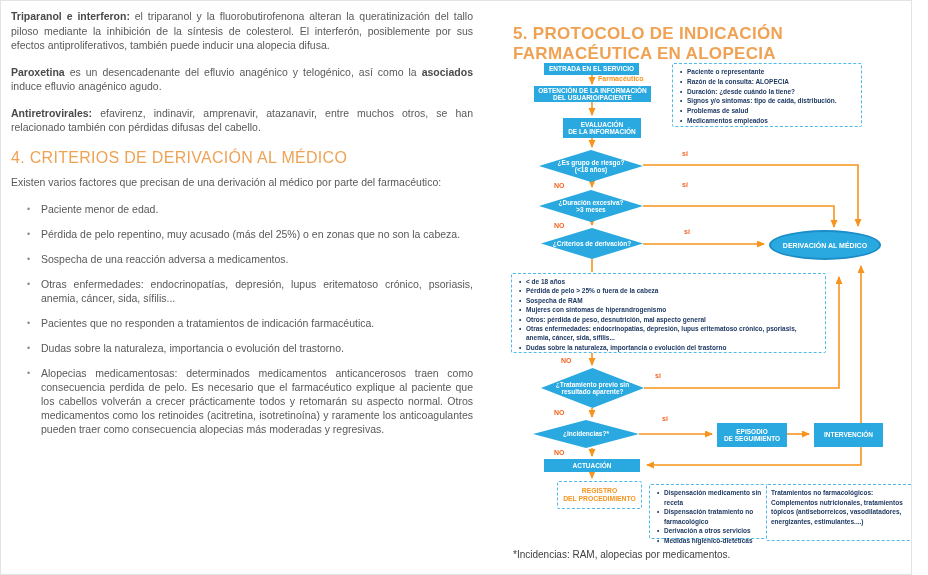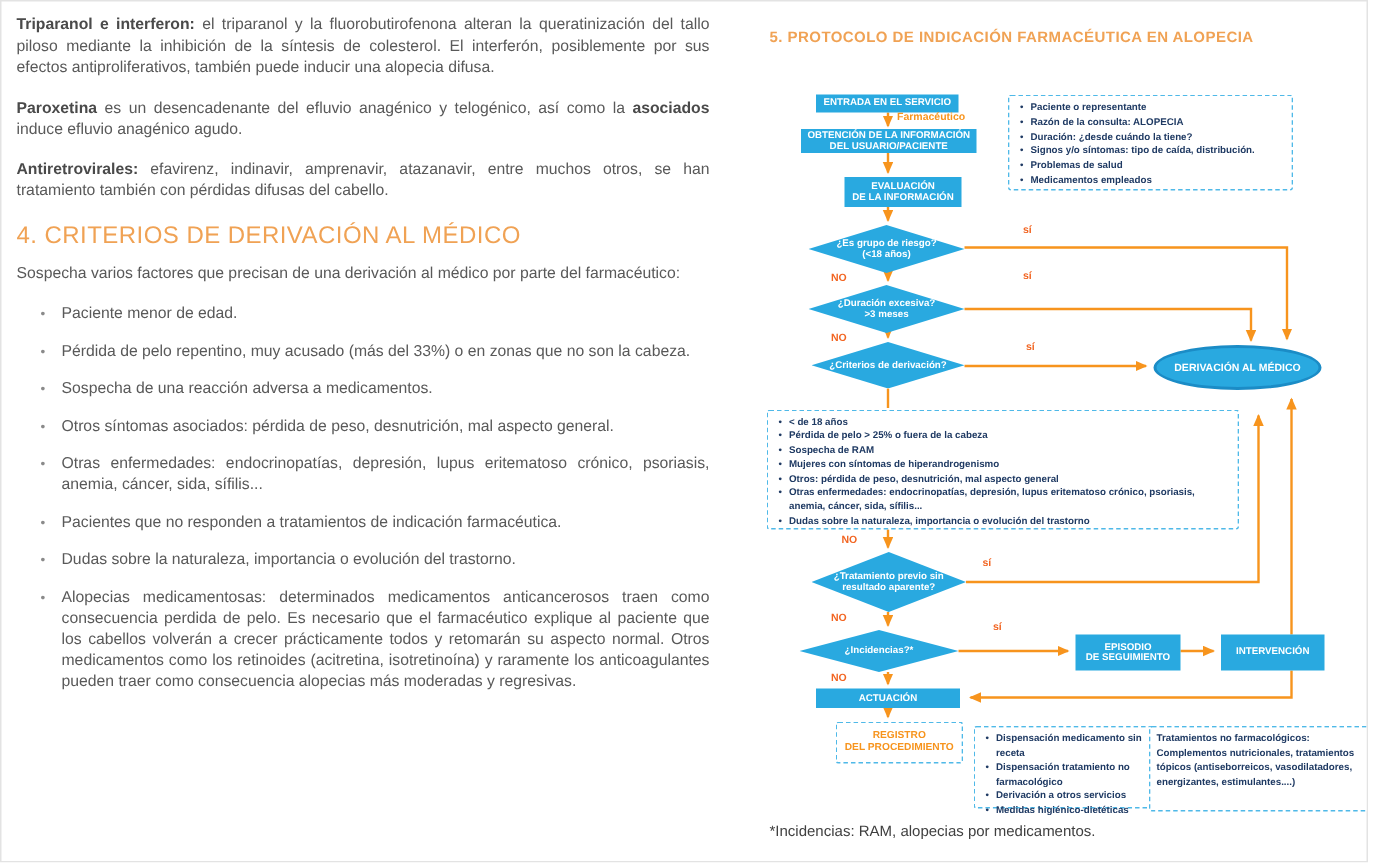--- a/index.html
+++ b/index.html
@@ -7,21 +7,21 @@
         font-family:"Liberation Sans",sans-serif;overflow:hidden;}
   
   .leftcol{position:absolute;left:10px;top:8px;width:462px;color:#595959;font-size:10.5px;line-height:14.5px;text-align:justify;}
   .leftcol p{margin:0 0 12px 0;}
   .lead{font-weight:bold;color:#4a4a4a;}
   .h-orange{color:#f0a254;font-size:16px;font-weight:normal;letter-spacing:.3px;margin:16px 0 10px 0;}
   .blist{margin:4px 0 16px 0;padding:0;list-style:none;}
   .blist li{position:relative;margin:11px 0 0 0;padding-left:30px;line-height:14px;}
   .blist li::before{content:"•";position:absolute;left:16px;color:#8a8a8a;font-size:9px;}
   
-  .rtitle{position:absolute;left:512px;top:12px;width:400px;color:#f0a254;font-size:10px;letter-spacing:.3px;}
+  .rtitle{position:absolute;left:512px;top:12px;width:400px;color:#f0a254;font-size:17px;letter-spacing:.3px;}
   .node{position:absolute;background:#29a9e0;color:#fff;font-weight:bold;font-size:6.5px;line-height:7.5px;
         display:flex;flex-direction:column;align-items:center;justify-content:center;text-align:center;}
   .diamond{position:absolute;background:#29a9e0;color:#fff;font-weight:bold;font-size:6.5px;line-height:7.5px;
         clip-path:polygon(50% 0,100% 50%,50% 100%,0 50%);
         display:flex;flex-direction:column;align-items:center;justify-content:center;text-align:center;}
   .ellipse{position:absolute;background:#29a9e0;border:2px solid #1b8cc6;border-radius:50%;color:#fff;font-weight:bold;
         font-size:7px;display:flex;align-items:center;justify-content:center;text-align:center;box-sizing:border-box;}
   .dash-box{position:absolute;border:1.4px dashed #4fb9e8;border-radius:2px;background:#fff;box-sizing:border-box;
         color:#1f3a63;font-size:6.5px;font-weight:bold;line-height:9.6px;padding:3px 4px 2px 4px;}
   .dash-box ul{margin:0;padding:0;list-style:none;}
@@ -35,28 +35,27 @@
   svg.wires{position:absolute;left:0;top:0;pointer-events:none;}
 </style>
 </head>
 <body>
 
 <div class="page">
 
   <div class="leftcol">
     <p><span class="lead">Triparanol e interferon:</span><span> el triparanol y la fluorobutirofenona alteran la queratinización del tallo piloso mediante la inhibición de la síntesis de colesterol. El interferón, posiblemente por sus efectos antiproliferativos, también puede inducir una alopecia difusa.</span></p>
     <p><span class="lead">Paroxetina</span><span> es un desencadenante del efluvio anagénico y telogénico, así como la </span><span class="lead">asociados</span><span> induce efluvio anagénico agudo.</span></p>
-    <p><span class="lead">Antiretrovirales:</span><span> efavirenz, indinavir, amprenavir, atazanavir, entre muchos otros, se han tratamiento también con pérdidas difusas del cabello.</span></p>
+    <p><span class="lead">Antiretrovirales:</span><span> efavirenz, indinavir, amprenavir, atazanavir, entre muchos otros, se han relacionado también con pérdidas difusas del cabello.</span></p>
     <h2 class="h-orange">4. CRITERIOS DE DERIVACIÓN AL MÉDICO</h2>
-    <p>Sospecha varios factores que precisan de una derivación al médico por parte del farmacéutico:</p>
+    <p>Existen varios factores que precisan de una derivación al médico por parte del farmacéutico:</p>
     <ul class="blist">
       <li>Paciente menor de edad.</li>
-      <li>Pérdida de pelo repentino, muy acusado (más del 33%) o en zonas que no son la cabeza.</li>
+      <li>Pérdida de pelo repentino, muy acusado (más del 25%) o en zonas que no son la cabeza.</li>
       <li>Sospecha de una reacción adversa a medicamentos.</li>
-      <li>Otros síntomas asociados: pérdida de peso, desnutrición, mal aspecto general.</li>
       <li>Otras enfermedades: endocrinopatías, depresión, lupus eritematoso crónico, psoriasis, anemia, cáncer, sida, sífilis...</li>
       <li>Pacientes que no responden a tratamientos de indicación farmacéutica.</li>
       <li>Dudas sobre la naturaleza, importancia o evolución del trastorno.</li>
       <li>Alopecias medicamentosas: determinados medicamentos anticancerosos traen como consecuencia perdida de pelo. Es necesario que el farmacéutico explique al paciente que los cabellos volverán a crecer prácticamente todos y retomarán su aspecto normal. Otros medicamentos como los retinoides (acitretina, isotretinoína) y raramente los anticoagulantes pueden traer como consecuencia alopecias más moderadas y regresivas.</li>
     </ul>
   </div>
 
   <h1 class="rtitle">5. PROTOCOLO DE INDICACIÓN FARMACÉUTICA EN ALOPECIA</h1>
 
   <svg class="wires" width="928" height="575">

